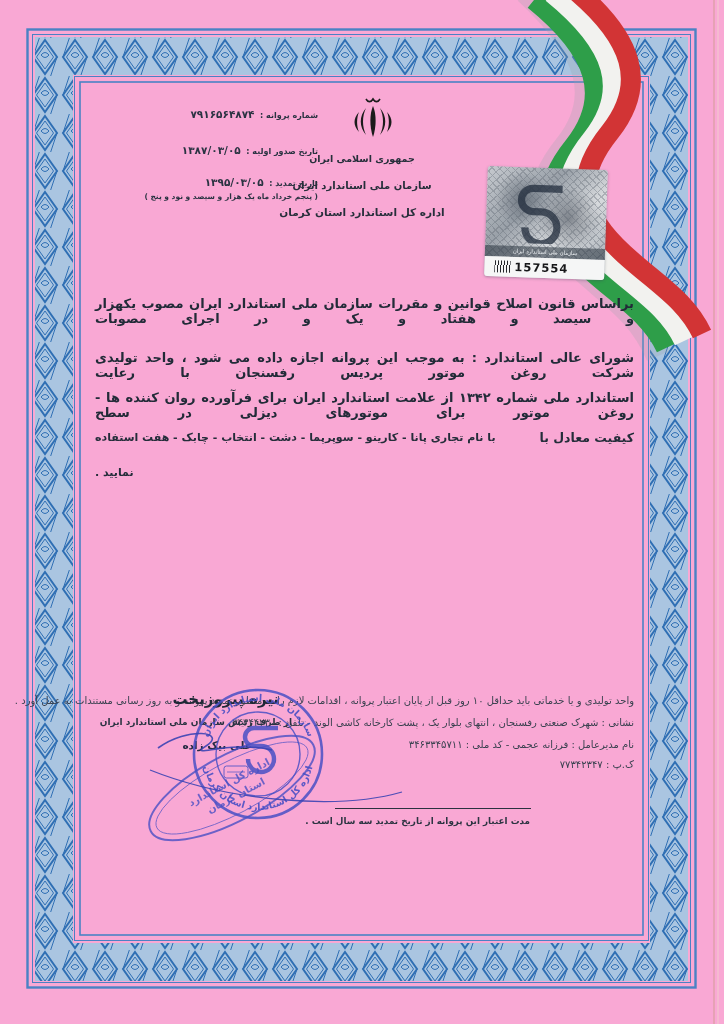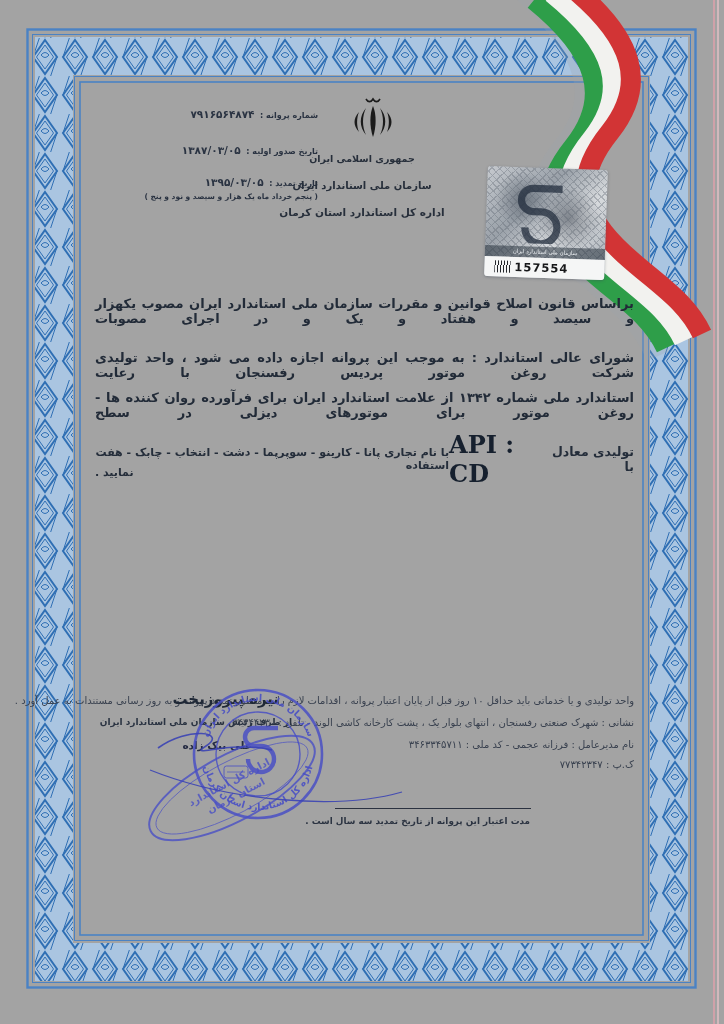--- a/index.html
+++ b/index.html
@@ -1,16 +1,16 @@
 <!DOCTYPE html>
 <html lang="fa"><head>
 <meta charset="utf-8">
 <style>
   html,body{margin:0;padding:0;background:#e8eaee;}
-  .page{position:relative;width:724px;height:1024px;background:#a3a3a3;overflow:hidden;
+  .page{position:relative;width:724px;height:1024px;background:#f9a8d4;overflow:hidden;
         font-family:"DejaVu Sans",sans-serif;color:#242d3a;}
   .abs{position:absolute;}
   .rtl{direction:rtl;unicode-bidi:isolate;}
   .nowrap{white-space:nowrap;}
   
   .meta-line{right:406px;text-align:right;font-weight:bold;color:#2a3342;}
   .meta-label{font-size:8px;}
   .meta-value{font-size:10.5px;letter-spacing:1.5px;}
   
   .orghead{left:95px;right:95px;text-align:center;font-weight:bold;color:#272f3b;}
@@ -145,22 +145,21 @@
       <div class="holo-barcode"></div>
       <div class="holo-serial">157554</div>
     </div>
   </div>
 
 
   <div class="abs rtl bodyline" style="top:296px">براساس قانون اصلاح قوانین و مقررات سازمان ملی استاندارد ایران مصوب یکهزار و سیصد و هفتاد و یک و در اجرای مصوبات</div>
   <div class="abs rtl bodyline" style="top:350px">شورای عالی استاندارد : به موجب این پروانه اجازه داده می شود ، واحد تولیدی شرکت روغن موتور پردیس رفسنجان با رعایت</div>
   <div class="abs rtl bodyline" style="top:390px">استاندارد ملی شماره ۱۳۴۲ از علامت استاندارد ایران برای فرآورده روان کننده ها - روغن موتور برای موتورهای دیزلی در سطح</div>
   <div class="abs apirow" style="top:430px">
-    <span class="api-pre rtl">تولیدی معادل با</span>
-    <span class="api-latin">API : CD</span>
+    <span class="api-pre rtl">کیفیت معادل با</span>
     <span class="api-post rtl">با نام تجاری پانا - کارینو - سوپرپما - دشت - انتخاب - چابک - هفت استفاده</span>
   </div>
   <div class="abs rtl closing" style="top:466px">نمایید .</div>
 
   <div class="abs rtl fp" style="top:695px">واحد تولیدی و یا خدماتی باید حداقل ۱۰ روز قبل از پایان اعتبار پروانه ، اقدامات لازم را به منظور تمدید پروانه و به روز رسانی مستندات به عمل آورد .</div>
   <div class="abs rtl fp" style="top:717px">نشانی : شهرک صنعتی رفسنجان ، انتهای بلوار یک ، پشت کارخانه کاشی الوند - تلفن : ۳۴۳۴۴۲۳۰</div>
   <div class="abs rtl fp" style="top:739px">نام مدیرعامل : فرزانه عجمی - کد ملی : ۳۴۶۳۳۴۵۷۱۱</div>
   <div class="abs rtl fp" style="top:759px">ک.پ : ۷۷۳۴۲۳۴۷</div>
 
   <div class="abs rtl signame">نیره پیروزبخت</div>

